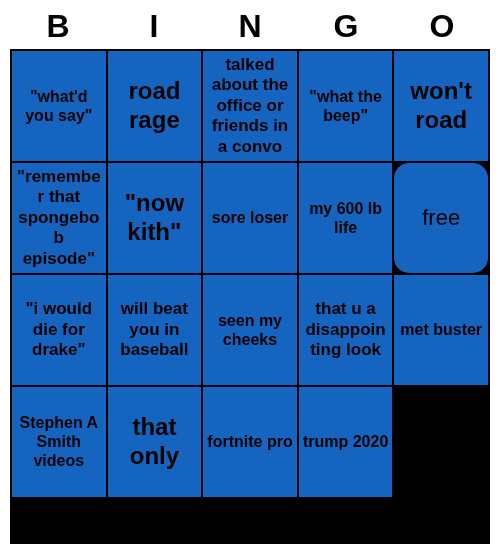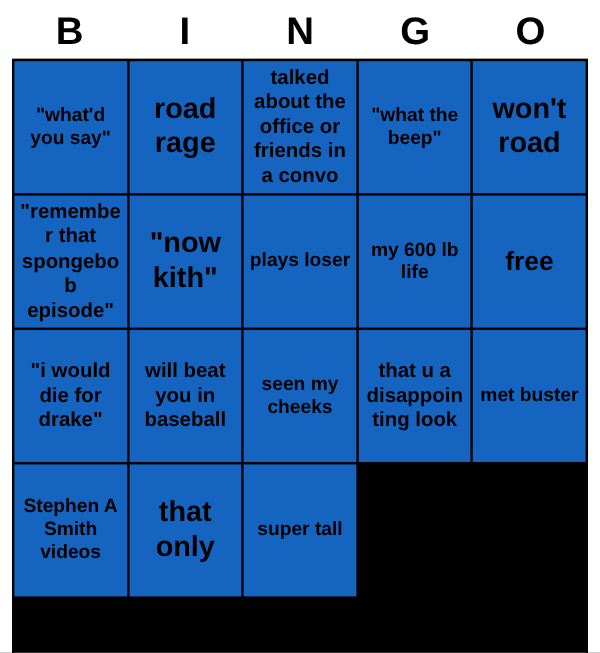--- a/index.html
+++ b/index.html
@@ -57,21 +57,22 @@
       padding: 4px;
       min-height: 88px;
       font-size: 13px;
       font-weight: bold;
       line-height: 1.2;
       word-break: break-word;
     }
 
     .bingo-cell.free {
       font-size: 22px;
-      font-weight: bold;
+      font-weight: normal;
+      border-radius: 15px;
     }
 
     .bingo-cell.large-text {
       font-size: 24px;
     }
 
     .bingo-cell.medium-text {
       font-size: 16px;
     }
 
@@ -91,25 +92,26 @@
       <div class="bingo-header-cell">O</div>
     </div>
   <div class="bingo-grid">
   <div class="bingo-cell medium-text">"what'd you say"</div>
       <div class="bingo-cell large-text">road rage</div>
       <div class="bingo-cell small-text">talked about the office or friends in a convo</div>
       <div class="bingo-cell medium-text">"what the beep"</div>
       <div class="bingo-cell large-text">won't road</div>
       <div class="bingo-cell small-text">"remember that spongebob episode"</div>
       <div class="bingo-cell large-text">"now kith"</div>
-      <div class="bingo-cell medium-text">plays loser</div>
+      <div class="bingo-cell medium-text">sore loser</div>
       <div class="bingo-cell medium-text">my 600 lb life</div>
       <div class="bingo-cell free">free</div>
       <div class="bingo-cell small-text">"i would die for drake"</div>
       <div class="bingo-cell small-text">will beat you in baseball</div>
       <div class="bingo-cell medium-text">seen my cheeks</div>
       <div class="bingo-cell small-text">that u a disappointing look</div>
       <div class="bingo-cell medium-text">met buster</div>
       <div class="bingo-cell medium-text">Stephen A Smith videos</div>
       <div class="bingo-cell large-text">that only</div>
-      <div class="bingo-cell medium-text">super tall</div>
+      <div class="bingo-cell medium-text">fortnite pro</div>
+      <div class="bingo-cell medium-text">trump 2020</div>
     </div>
 </div>
 
 </body></html>

